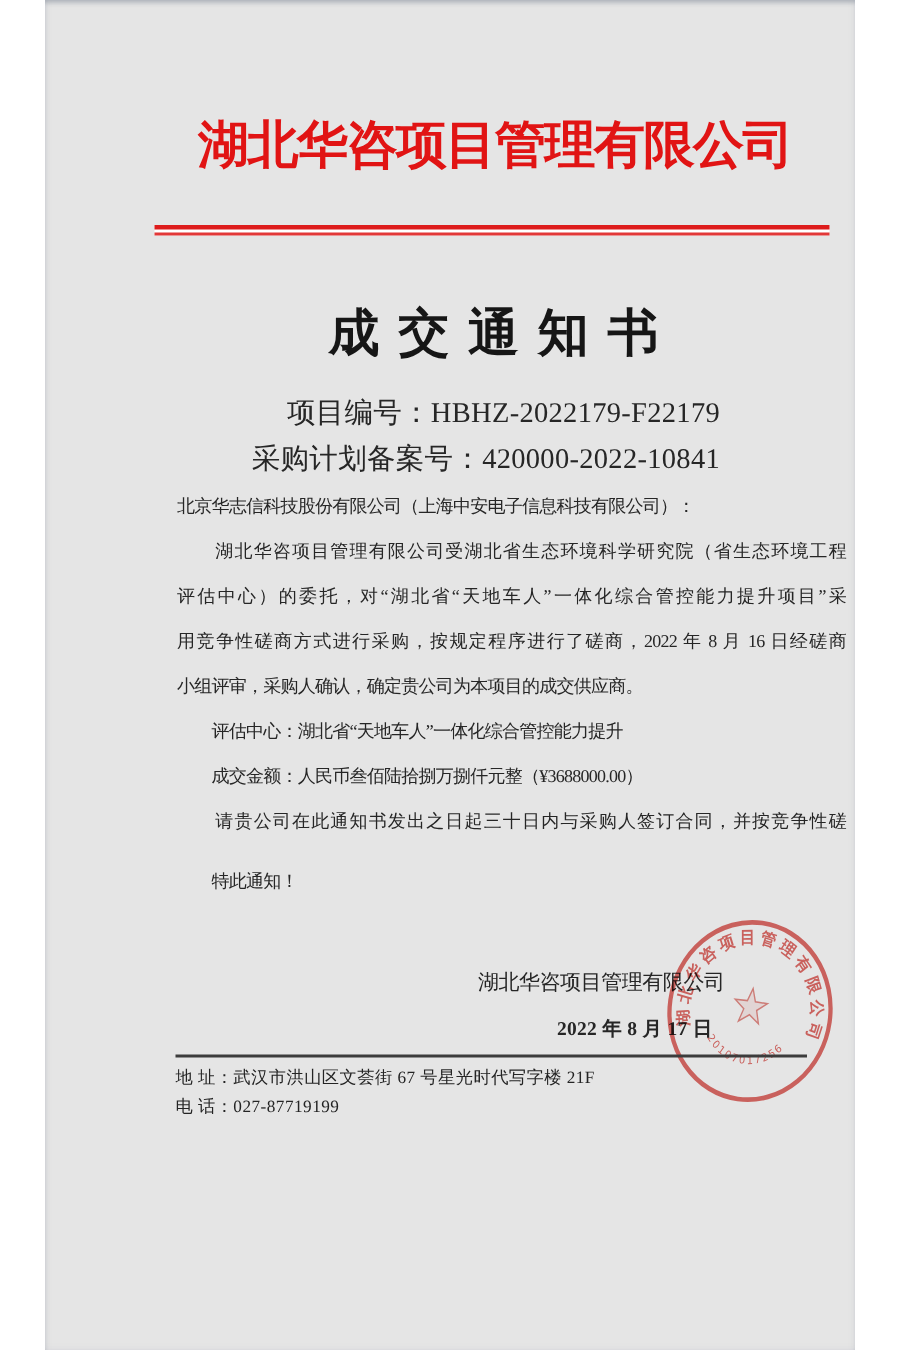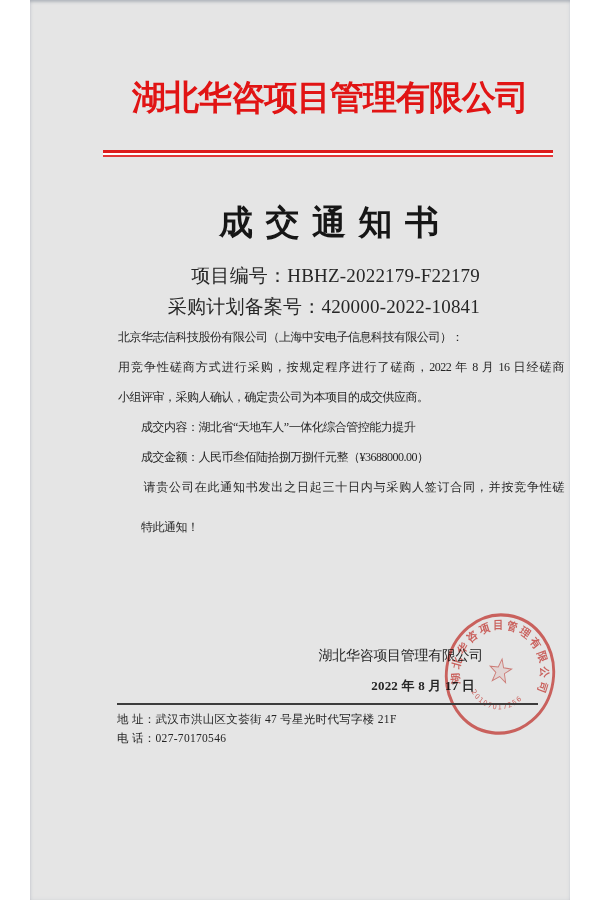--- a/index.html
+++ b/index.html
@@ -67,23 +67,25 @@
 
   <h1 class="doc-title">成 交 通 知 书</h1>
 
   <div class="meta">
     <div>项目编号：HBHZ-2022179-F22179</div>
     <div>采购计划备案号：420000-2022-10841</div>
   </div>
 
   <div class="body-text">
     <div class="line">北京华志信科技股份有限公司（上海中安电子信息科技有限公司）：</div>
+    <div class="line fill">　　湖北华咨项目管理有限公司受湖北省生态环境科学研究院（省生态环境工程</div>
+    <div class="line fill">评估中心）的委托，对“湖北省“天地车人”一体化综合管控能力提升项目”采</div>
     <div class="line fill">用竞争性磋商方式进行采购，按规定程序进行了磋商，2022 年 8 月 16 日经磋商</div>
     <div class="line">小组评审，采购人确认，确定贵公司为本项目的成交供应商。</div>
-    <div class="line">　　成交内容：湖北省“天地车人”一体化综合管控能力提升</div>
+    <div class="line">　　评估中心：湖北省“天地车人”一体化综合管控能力提升</div>
     <div class="line">　　成交金额：人民币叁佰陆拾捌万捌仟元整（¥3688000.00）</div>
     <div class="line fill">　　请贵公司在此通知书发出之日起三十日内与采购人签订合同，并按竞争性磋</div>
     <div class="line gap-top">　　特此通知！</div>
   </div>
 
   <div class="signature">
     <div>湖北华咨项目管理有限公司</div>
     <div class="sig-date">2022 年 8 月 17 日</div>
   </div>
 
@@ -99,17 +101,17 @@
       <textPath href="#arcTop" startOffset="50%" text-anchor="middle">湖北华咨项目管理有限公司</textPath>
     </text>
     <text font-size="11.5" fill="#d8423c" letter-spacing="2.2" font-family="DejaVu Sans, sans-serif">
       <textPath href="#arcBottom" startOffset="50%" text-anchor="middle">4201070172567</textPath>
     </text>
   </svg>
 
   <div class="footer-rule"></div>
 
   <div class="footer">
-    <div>地 址：武汉市洪山区文荟街 47 号星光时代写字楼 21F</div>
-    <div>电 话：027-70170546</div>
+    <div>地 址：武汉市洪山区文荟街 67 号星光时代写字楼 21F</div>
+    <div>电 话：027-87719199</div>
   </div>
 
 </div>
 
 </body></html>

